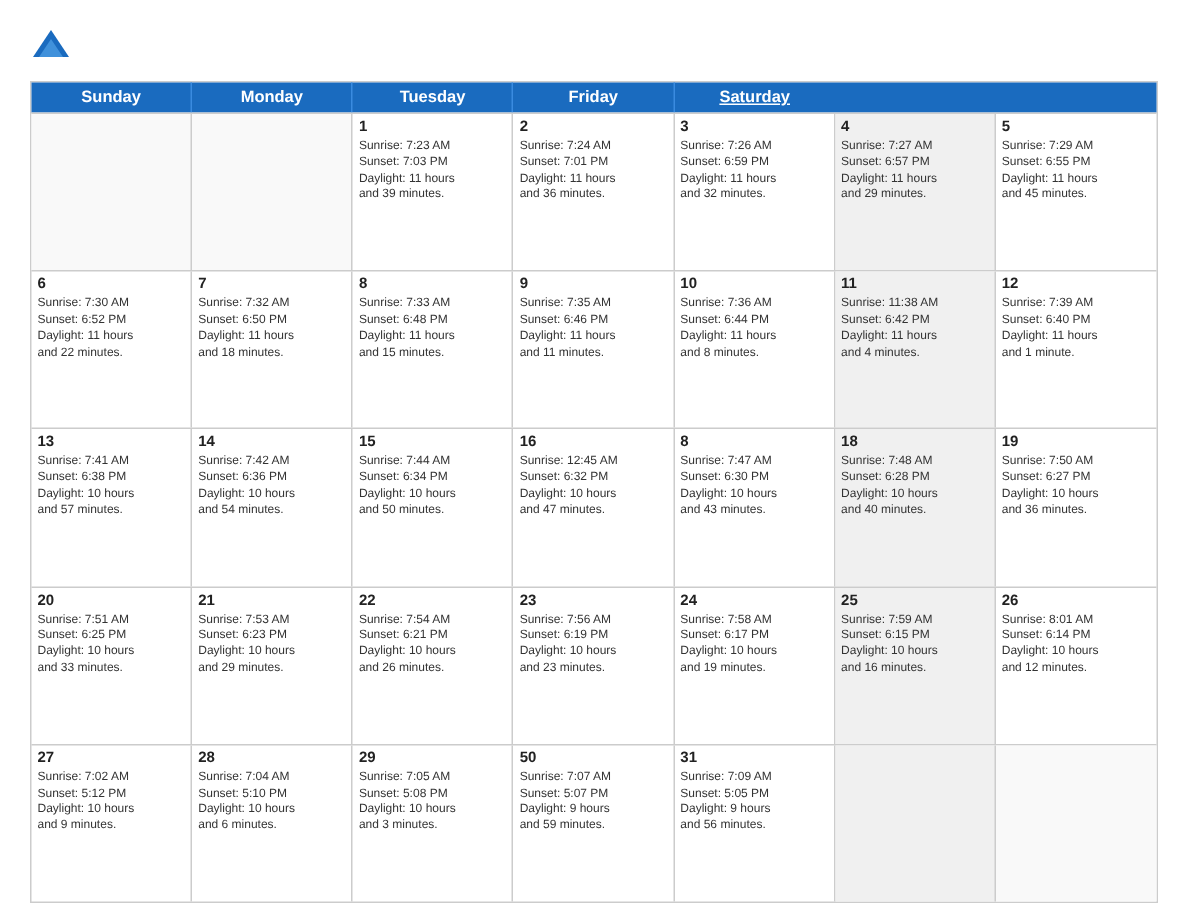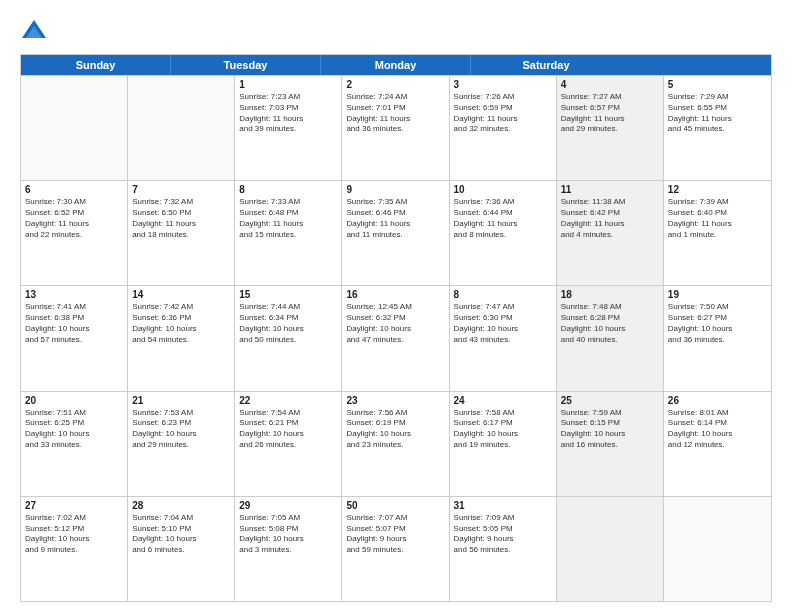--- a/index.html
+++ b/index.html
@@ -60,32 +60,32 @@
       color: #555;
     }
     .calendar {
       flex: 1;
       display: flex;
       flex-direction: column;
       border: 1px solid #ccc;
     }
     .cal-header {
       display: grid;
-      grid-template-columns: repeat(5, 1fr);
+      grid-template-columns: repeat(7, 1fr);
       background: #1a6bbf;
     }
     .cal-header-cell {
       color: #fff;
       font-size: 11px;
       font-weight: bold;
       text-align: center;
       padding: 4px 2px;
       border-right: 1px solid #3a8be0;
     }
-    .cal-header-cell:last-child { border-right: none; }
+    .cal-header-cell:last-child { border-right: none; text-decoration: underline; }
     .cal-body {
       display: flex;
       flex-direction: column;
       flex: 1;
     }
     .cal-row {
       display: grid;
       grid-template-columns: repeat(7, 1fr);
       flex: 1;
       border-top: 1px solid #ccc;
@@ -131,22 +131,23 @@
     </div>
     <div class="title-block">
       <div class="month-title"></div>
       <div class="location"></div>
     </div>
   </div>
 
   <div class="calendar">
     <div class="cal-header">
     <div class="cal-header-cell">Sunday</div>
+        <div class="cal-header-cell">Monday</div>
         <div class="cal-header-cell">Tuesday</div>
-        <div class="cal-header-cell">Monday</div>
+        <div class="cal-header-cell">Friday</div>
         <div class="cal-header-cell">Saturday</div>
       </div>
     <div class="cal-body">
     <div class="cal-row">
           <div class="cal-cell empty"></div>
           <div class="cal-cell empty"></div>
           <div class="cal-cell">
             <div class="day-num">1</div>
             <div class="cell-line">Sunrise: 7:23 AM</div>
             <div class="cell-line">Sunset: 7:03 PM</div>

